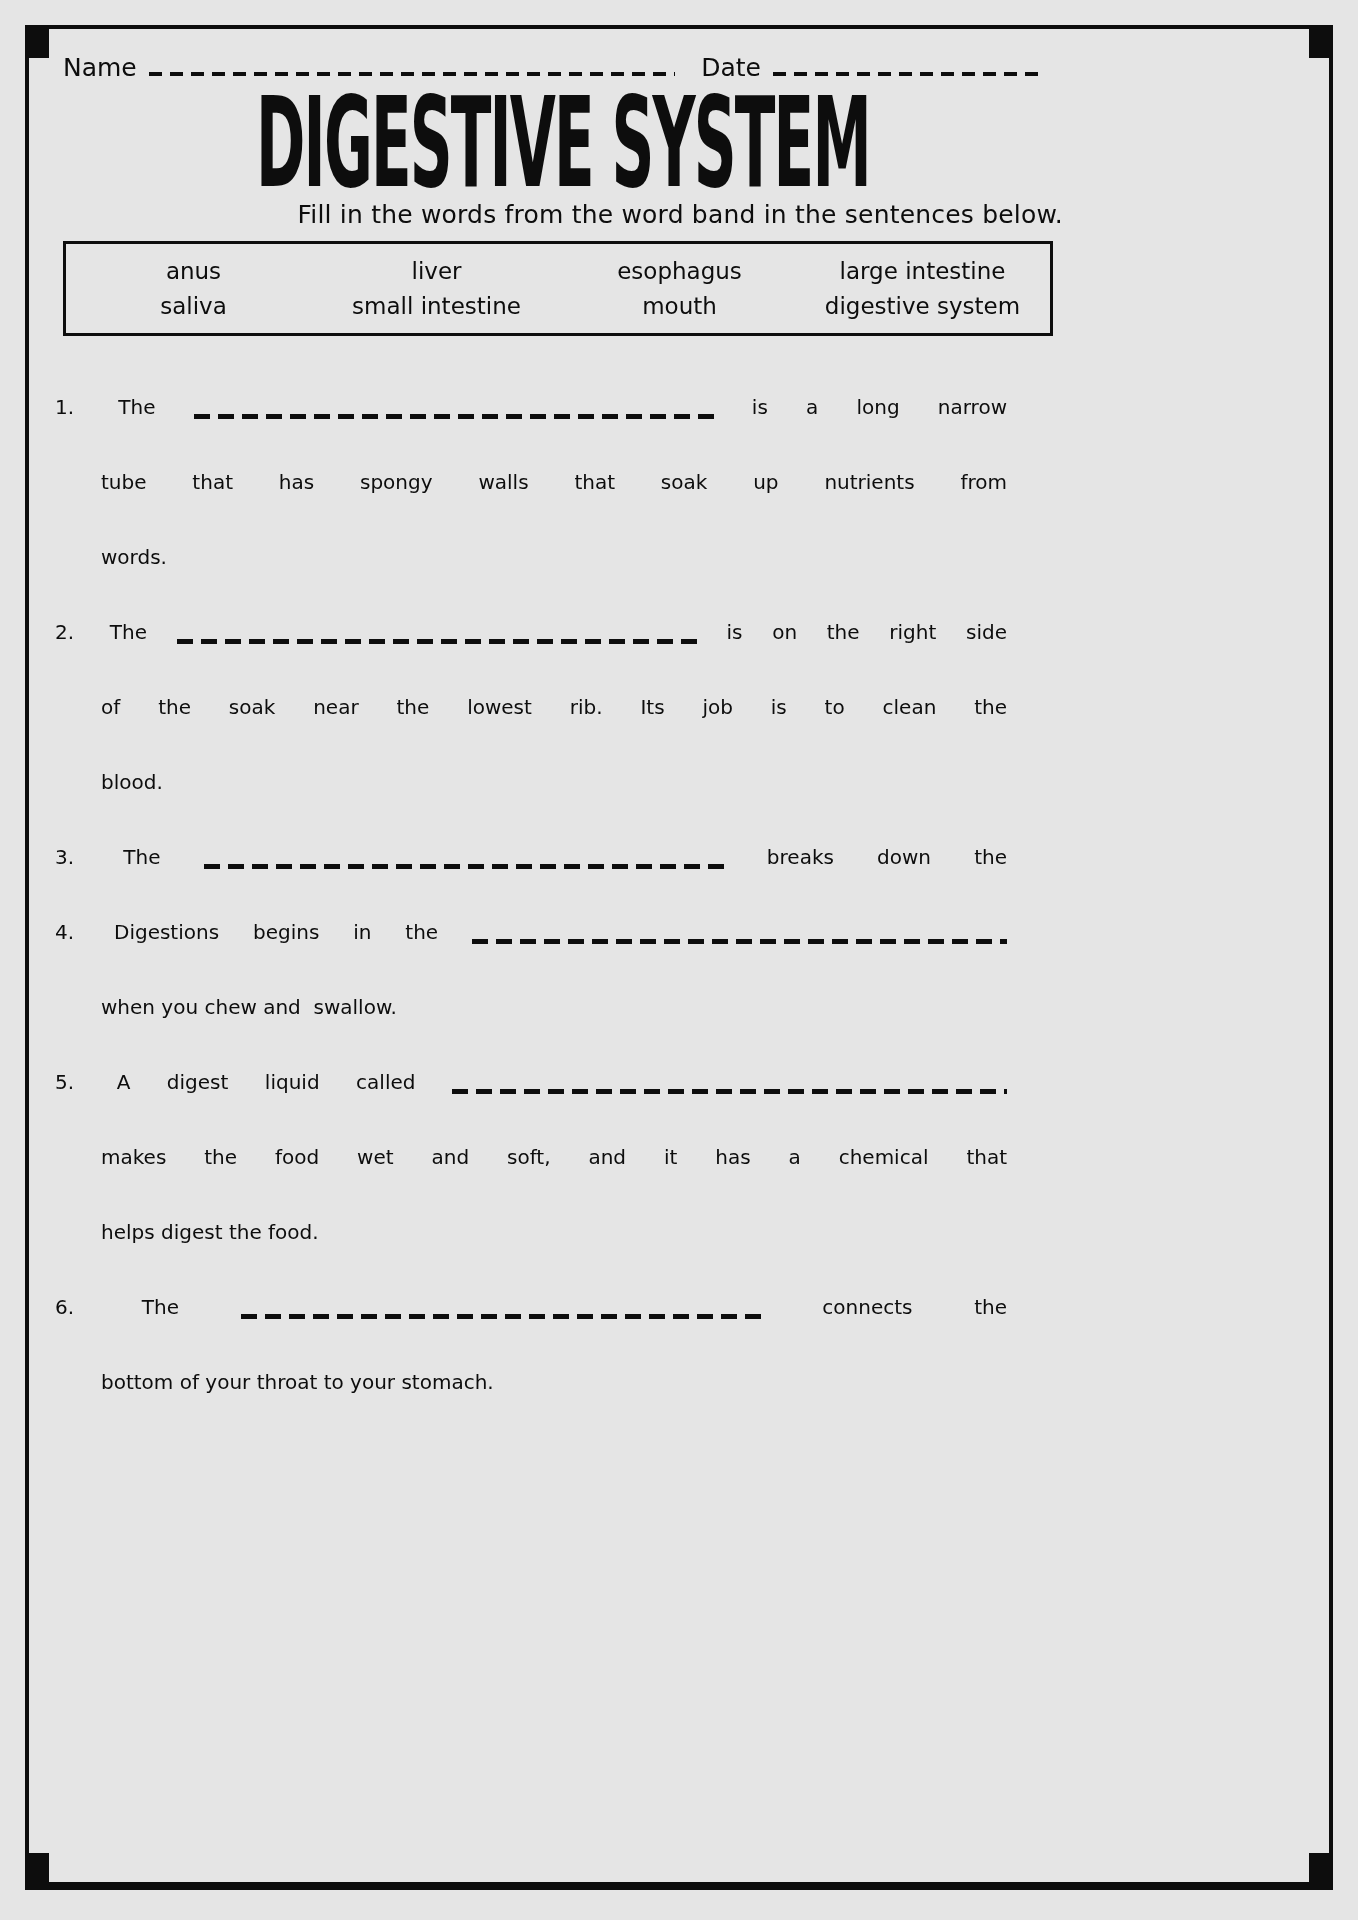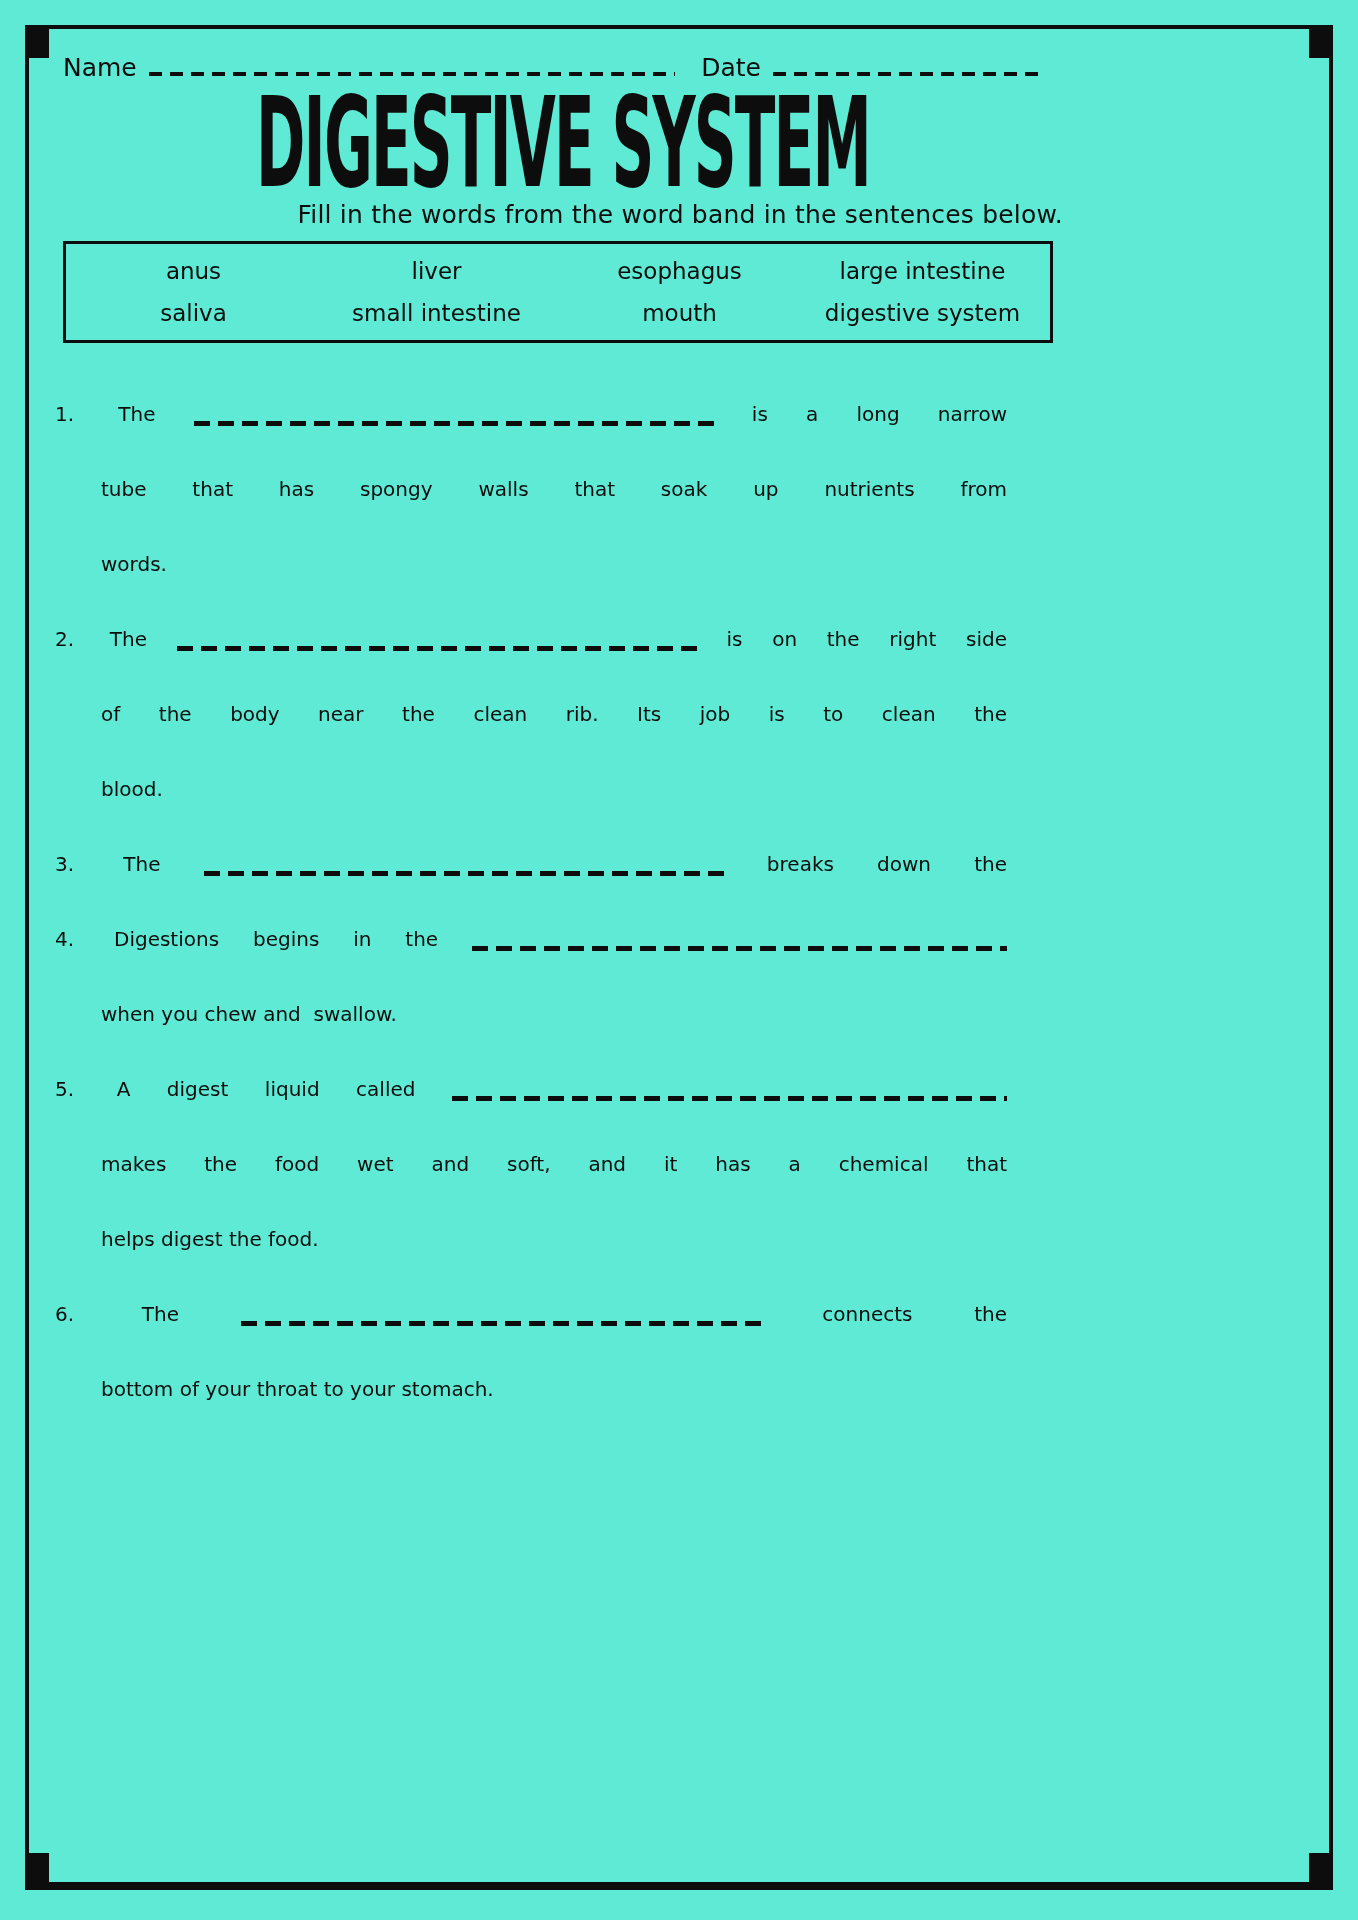--- a/index.html
+++ b/index.html
@@ -1,17 +1,17 @@
 <!DOCTYPE html>
 <html><head>
 <meta charset="utf-8">
 <style>
   html,body{margin:0;padding:0;background:#ffffff;}
   .page{
-    position:relative;width:1358px;height:1920px;background:#5eead4;
+    position:relative;width:1358px;height:1920px;background:#e5e5e5;
     font-family:"DejaVu Sans",sans-serif;color:#0d0d0d;overflow:hidden;
   }
   .frame{
     position:absolute;left:25px;top:25px;right:25px;bottom:30px;
     border:4px solid #0d0d0d;border-bottom-width:8px;
   }
   .corner{position:absolute;width:22px;height:31px;background:#0d0d0d;}
   .corner.tl{left:-2px;top:-2px}
   .corner.tr{right:-2px;top:-2px}
   .corner.bl{left:-2px;bottom:-2px}
@@ -33,21 +33,21 @@
     font-size:96px;font-weight:bold;letter-spacing:-3px;white-space:nowrap;
     transform:scale(0.62,1.30);transform-origin:50% 55%;
   }
   .subtitle{text-align:right;font-size:25px;margin-top:-4px;letter-spacing:0.2px;}
 
   
   .word-bank{
     margin-top:12px;width:990px;box-sizing:border-box;
     border:3px solid #0d0d0d;
     display:grid;grid-template-columns:repeat(4,1fr);
-    row-gap:16px;padding:14px 6px 14px 6px;
+    row-gap:9px;padding:14px 6px 14px 6px;
     font-size:23px;
   }
   .word-bank .wb-item{text-align:center;white-space:nowrap;}
 
   
   .questions{margin-top:34px;margin-left:-8px;width:952px;font-size:20px;}
   .question{padding-left:46px;}
   .qline{line-height:75px;height:75px;white-space:pre-wrap;}
   .qline.justify{text-align:justify;text-align-last:justify;white-space:normal;}
   .qline.first{margin-left:-46px;}
@@ -94,21 +94,21 @@
         </div>
 
       <div class="questions">
           <div class="question">
             <div class="qline justify first"><span class="qnum">1.</span> <span>The</span> <span class="blank" style="width: 520px;"></span> <span>is a long narrow</span></div>
             <div class="qline justify"><span>tube that has spongy walls that soak up nutrients from</span></div>
             <div class="qline"><span>words.</span></div>
           </div>
           <div class="question">
             <div class="qline justify first"><span class="qnum">2.</span> <span>The</span> <span class="blank" style="width: 520px;"></span> <span>is on the right side</span></div>
-            <div class="qline justify"><span>of the body near the clean rib. Its job is to clean the</span></div>
+            <div class="qline justify"><span>of the soak near the lowest rib. Its job is to clean the</span></div>
             <div class="qline"><span>blood.</span></div>
           </div>
           <div class="question">
             <div class="qline justify first"><span class="qnum">3.</span> <span>The</span> <span class="blank" style="width: 520px;"></span> <span>breaks down the</span></div>
           </div>
           <div class="question">
             <div class="qline justify first"><span class="qnum">4.</span> <span>Digestions begins in the</span> <span class="blank" style="width: 535px;"></span></div>
             <div class="qline"><span>when you chew and  swallow.</span></div>
           </div>
           <div class="question">

